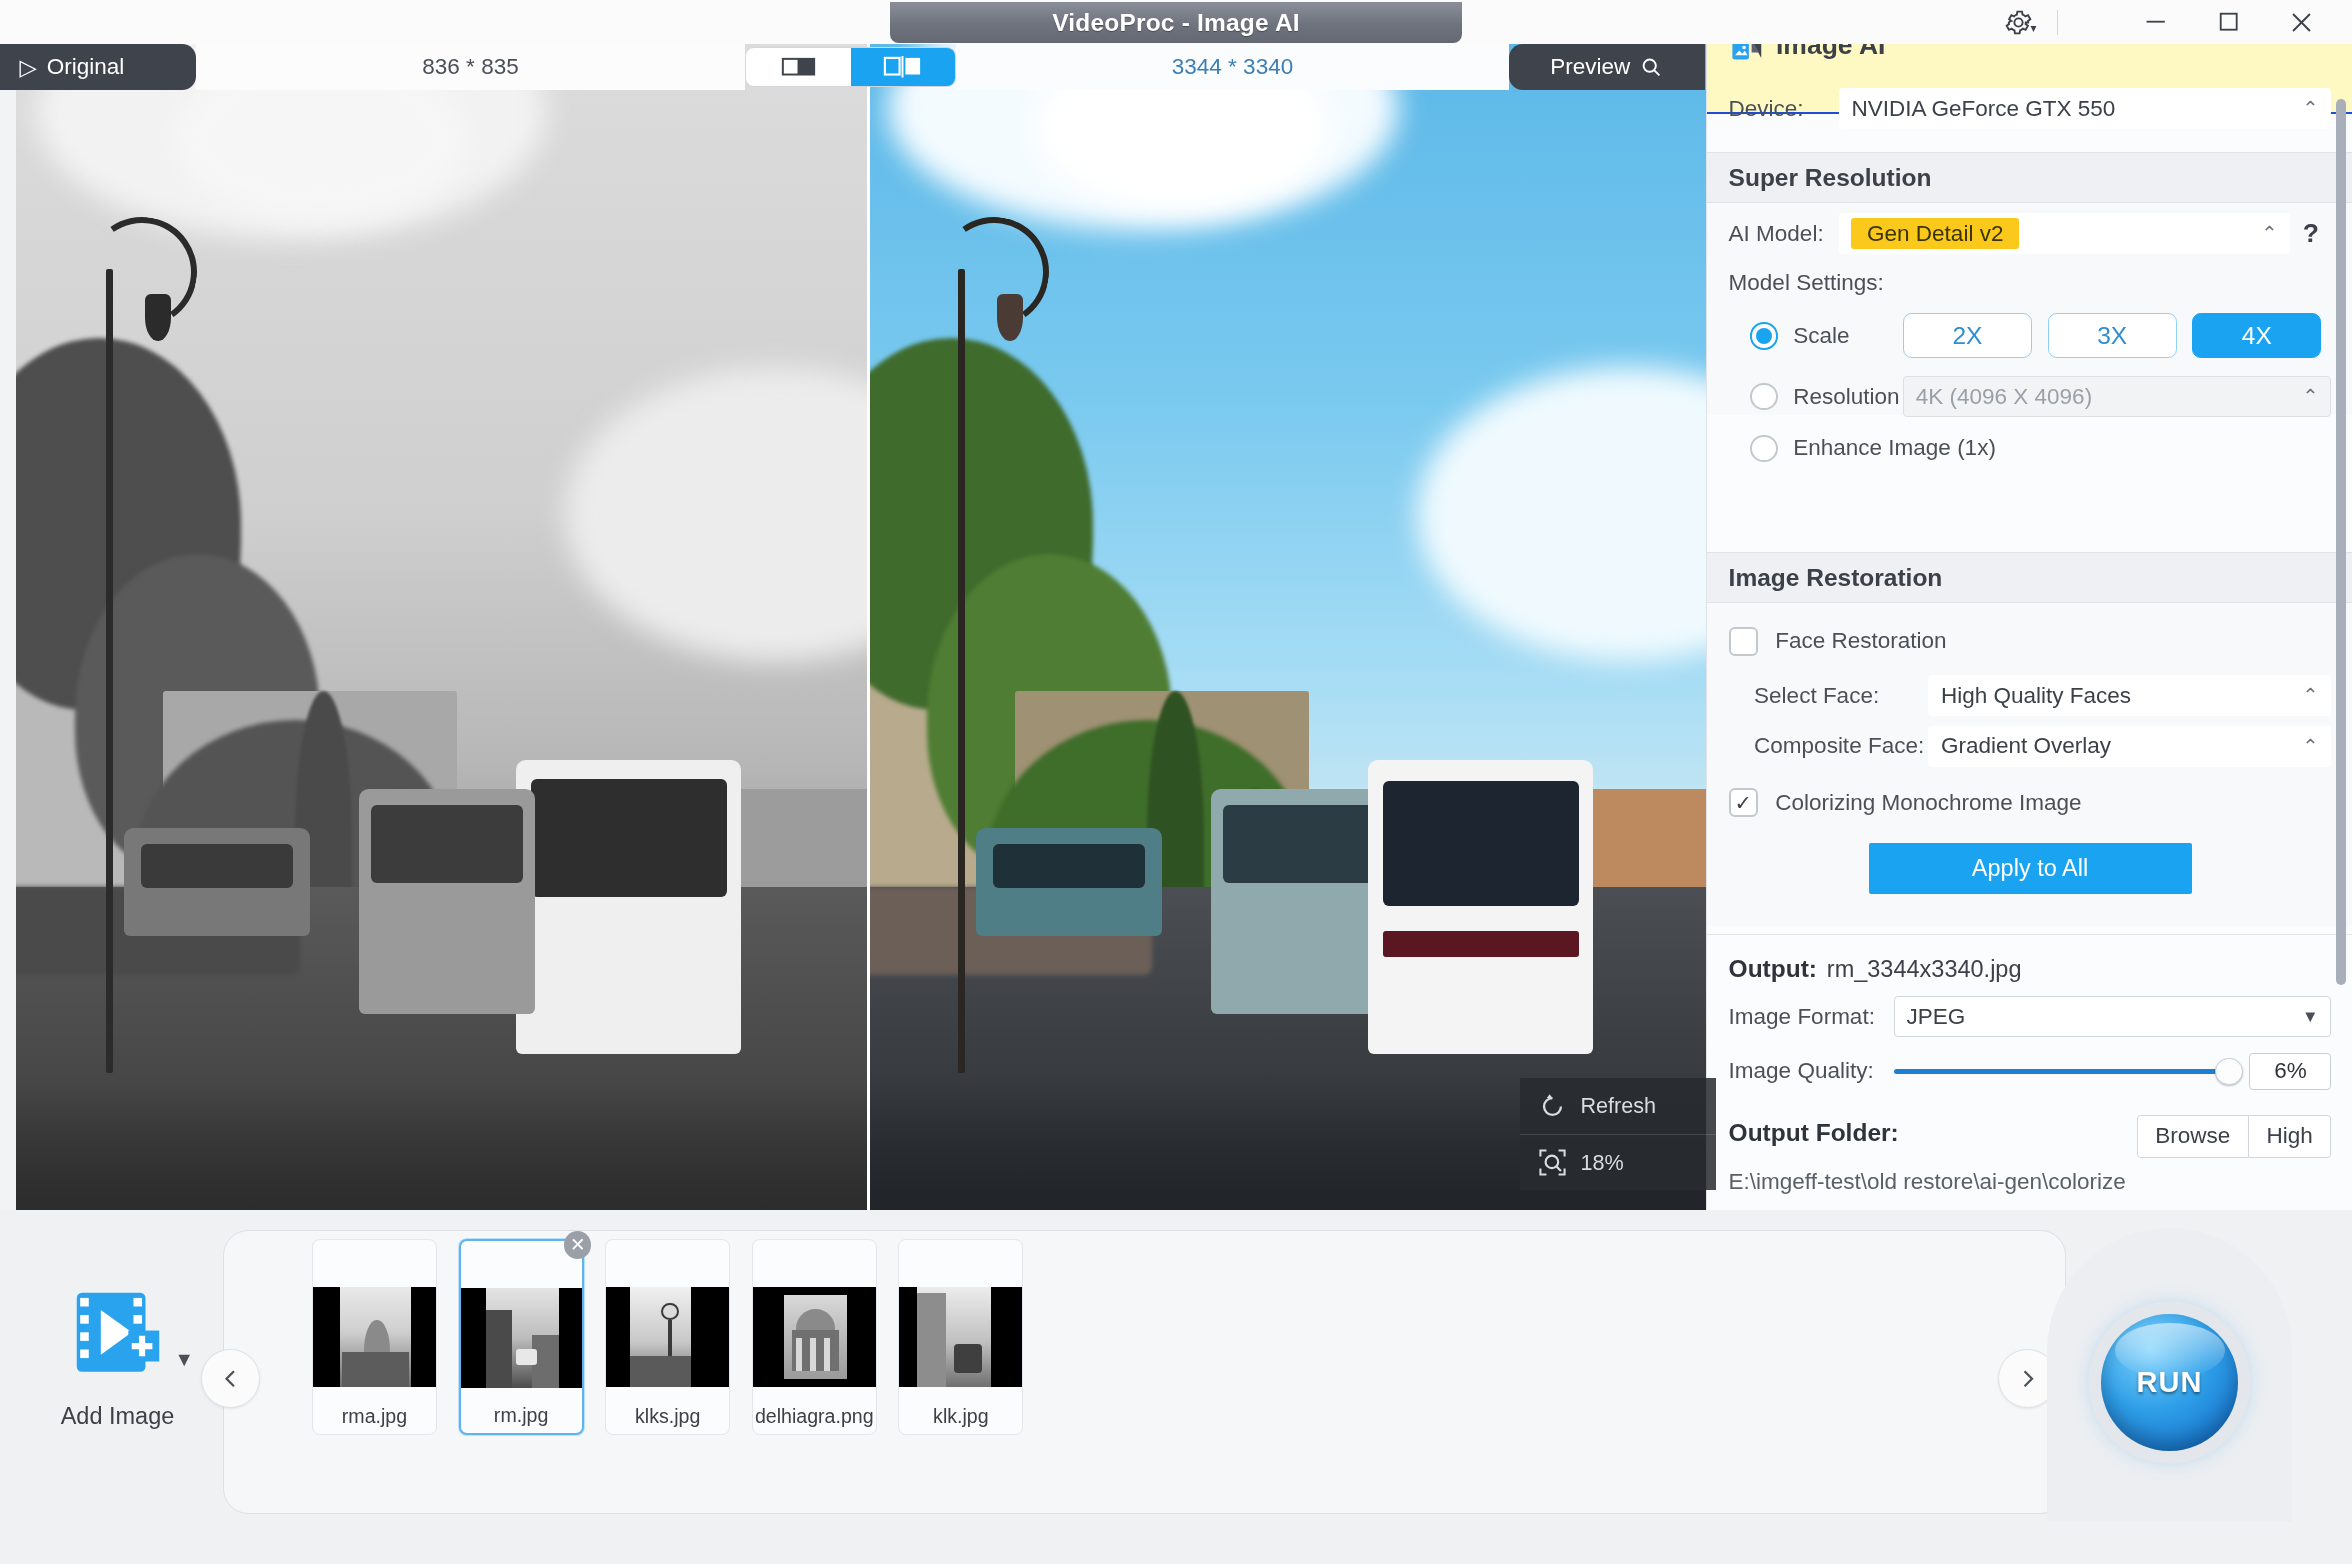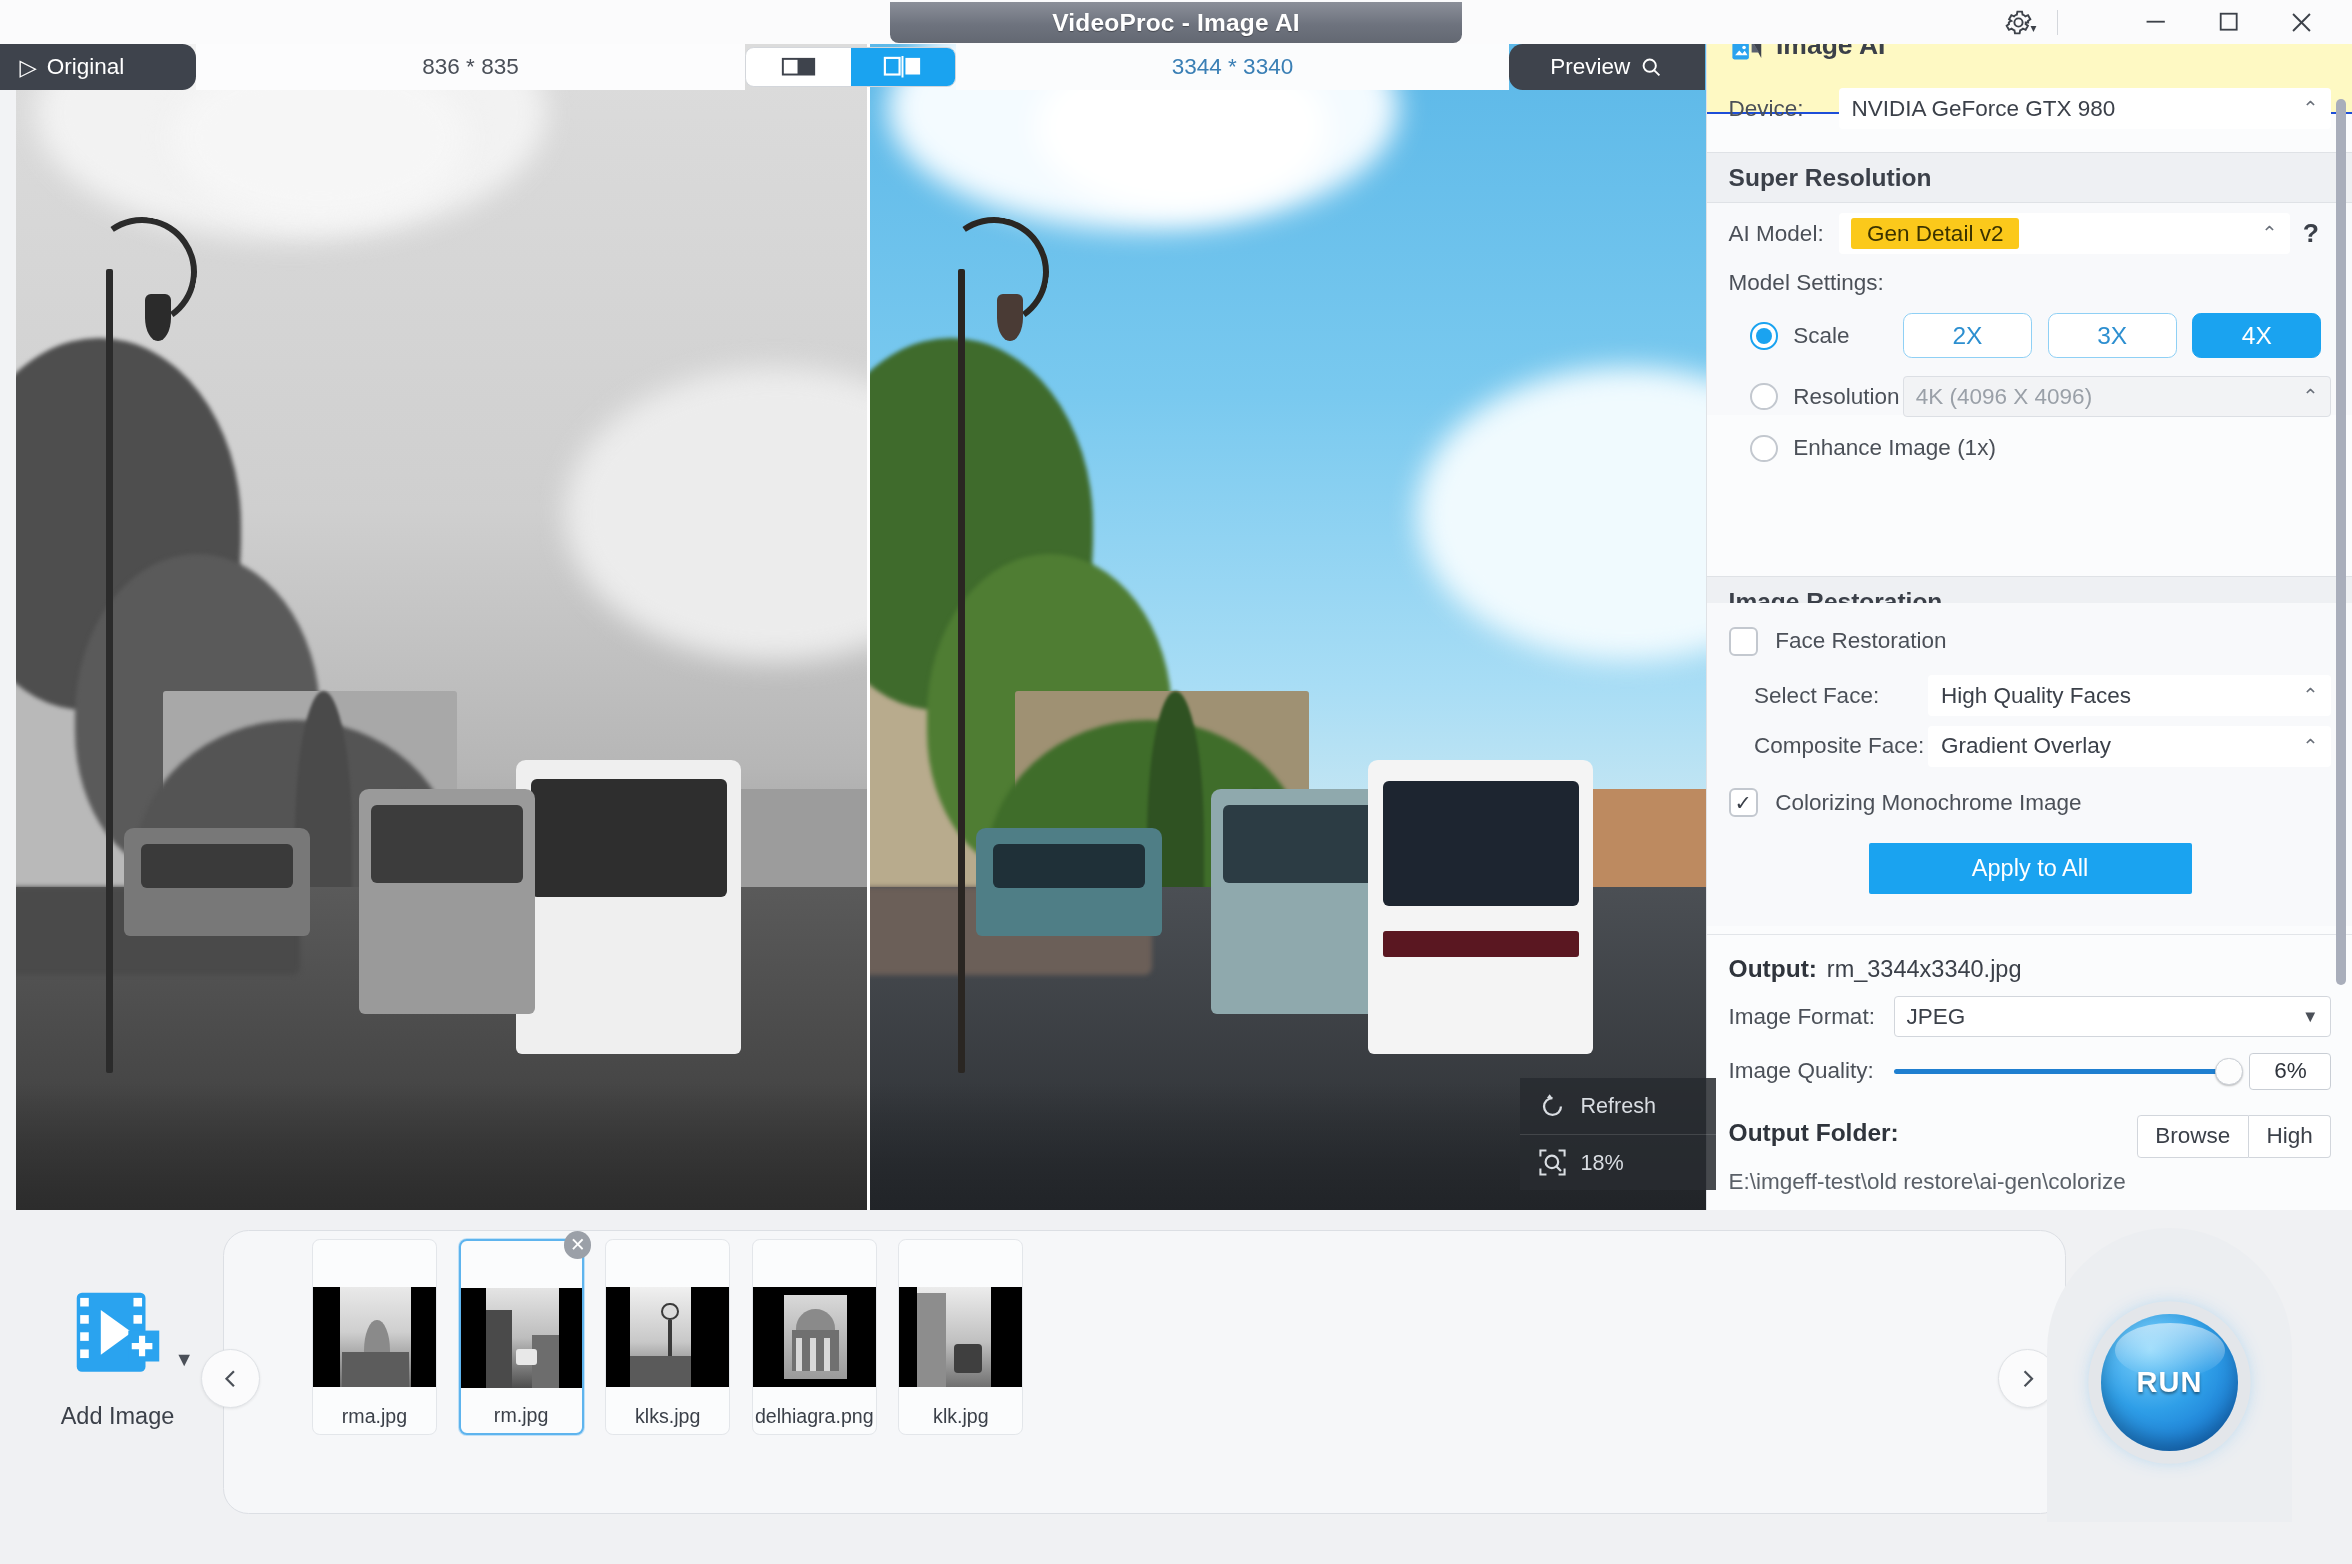--- a/index.html
+++ b/index.html
@@ -412,21 +412,21 @@
         <circle cx="9.5" cy="8.3" r="1.3" fill="#ffffff"></circle>
         <path d="M15 3 L22 3 L22 16 Z" fill="#3e434c"></path>
         <path d="M15 3 L15 12 L20.5 12 Z" fill="#5b6270"></path>
       </svg>
       <div class="side-title">Image AI</div>
     </div>
 
     <div class="devrow">
       <span class="lbl" style="width:110px">Device:</span>
       <div class="sel" style="flex:1">
-        <span>NVIDIA GeForce GTX 980</span>
+        <span>NVIDIA GeForce GTX 550</span>
         <span style="font-size:19.6px;color:#6a707a">⌃<br></span>
       </div>
     </div>
 
     <div class="sec-head" style="position:absolute;left:0;top:108px;width:646px">Super Resolution</div>
 
     <div class="sec-body" style="position:absolute;left:0;top:159px;width:646px;height:212px">
 
       <div style="display:flex;align-items:center;height:61px">
         <span class="lbl" style="width:110px">AI Model:</span>
@@ -455,21 +455,21 @@
           <span style="font-size:19.6px;color:#6a707a">⌃</span>
         </div>
       </div>
 
       <div style="display:flex;align-items:center;gap:15.7px;margin-top:17.6px">
         <span class="radio" style="margin-left:21.6px"></span>
         <span class="lbl">Enhance Image (1x)</span>
       </div>
     </div>
 
-    <div class="sec-head" style="position:absolute;left:0;top:532px;width:646px">Image Restoration</div>
+    <div class="sec-head" style="position:absolute;left:0;top:508px;width:646px">Image Restoration</div>
 
     <div class="sec-body" style="position:absolute;left:0;top:559px;width:646px;height:323px">
       <div style="display:flex;align-items:center;gap:17.6px;margin-top:23.5px">
         <span class="chk" style="margin-left:0"></span>
         <span class="lbl">Face Restoration</span>
       </div>
       <div style="display:flex;align-items:center;margin-top:19.6px;padding-left:25.5px">
         <span class="lbl" style="width:174px">Select Face:</span>
         <div class="sel" style="flex:1;background:#fff">
           <span>High Quality Faces</span>

